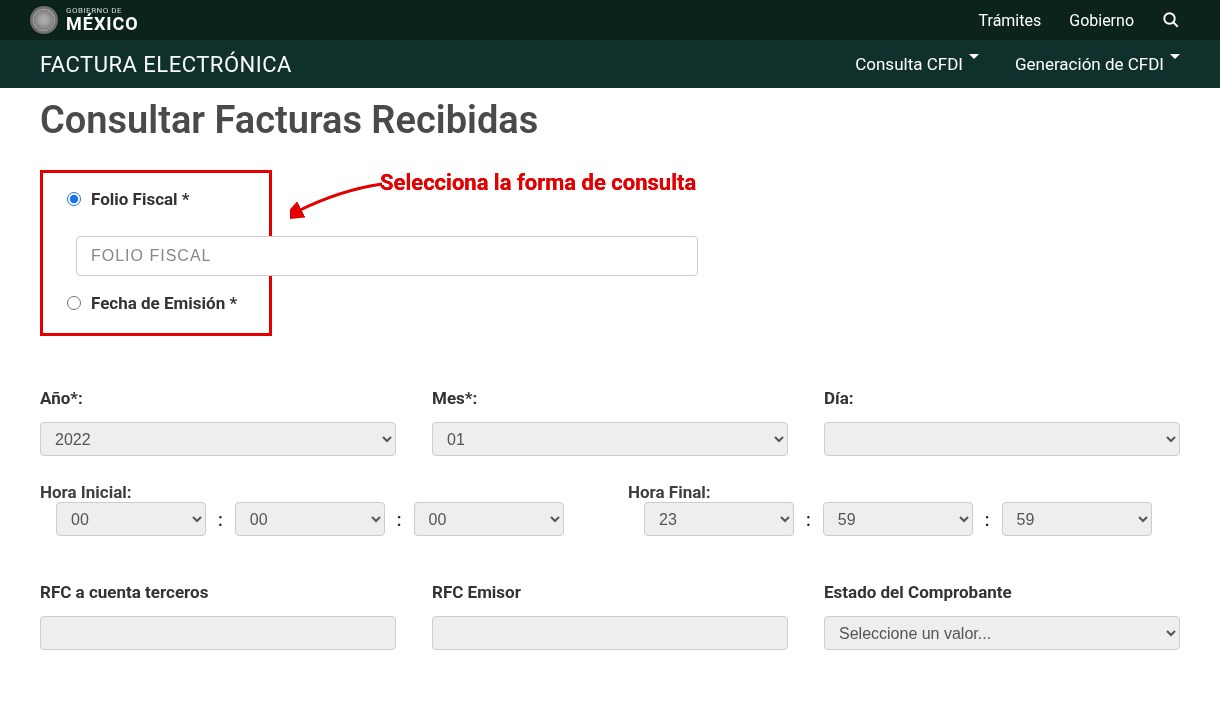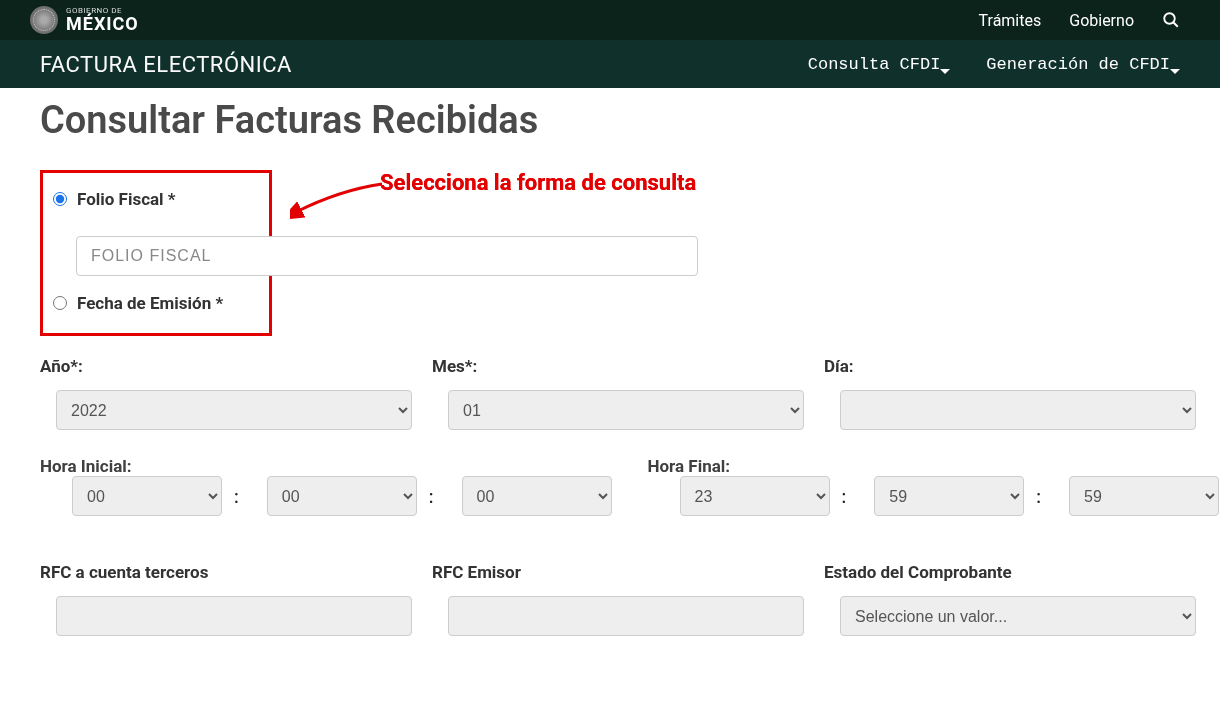--- a/index.html
+++ b/index.html
@@ -45,38 +45,38 @@
     background: #10312B;
     color: #fff;
     display: flex;
     align-items: center;
     justify-content: space-between;
     padding: 10px 40px;
     height: 48px;
   }
   .app-title { font-size: 22px; font-weight: 400; letter-spacing: 0.5px; color:#fafafa;}
   .app-menu { display: flex; gap: 36px; font-size: 17px; align-items:center;}
-  .app-menu-item { display: flex; align-items: flex-end; gap: 0; cursor: pointer; font-family: Liberation Mono, monospace; }
+  .app-menu-item { display: flex; align-items: flex-start; gap: 6px; cursor: pointer; }
   .caret-down {
     width: 0; height: 0;
     border-left: 5px solid transparent;
     border-right: 5px solid transparent;
     border-top: 5px solid #fff;
   }
 
   
   .container { padding: 10px 40px 30px 40px; }
   .page-title { font-size: 38px; font-weight: 600; color: #4a4a4a; margin-bottom: 28px; }
 
   .highlight-box {
     border: 3px solid #e30000;
-    padding: 16px 14px 20px 10px;
+    padding: 16px 14px 20px 24px;
     display: inline-block;
     width: 232px;
-    margin-bottom: 2px;
+    margin-bottom: 34px;
     position: relative;
   }
   .annotation {
     position: absolute;
     left: 340px;
     top: 0px;
     color: #e30000;
     font-weight: 700;
     font-size: 22px;
     white-space: nowrap;
@@ -105,28 +105,27 @@
 
   .form-grid-3 {
     display: grid;
     grid-template-columns: 1fr 1fr 1fr;
     gap: 26px 36px;
     margin-top: 18px;
   }
   .form-col label { display: block; font-weight: 700; font-size: 17px; margin-bottom: 14px; color:#333;}
   select, .text-input {
     width: 100%;
-    height: 40px;
+    height: 34px;
     background: #eee;
     border: 1px solid #ccc;
     border-radius: 4px;
     font-size: 16px;
     padding: 0 10px;
     color: #555;
-    margin-left: 16px;
   }
   .text-input { background:#eee; }
 
   .time-section {
     display: grid;
     grid-template-columns: 1fr 1fr;
     gap: 36px;
     margin-top: 26px;
   }
   .time-col > label { font-weight: 700; font-size: 17px; display:block; margin-bottom: 0; color:#404040;}

